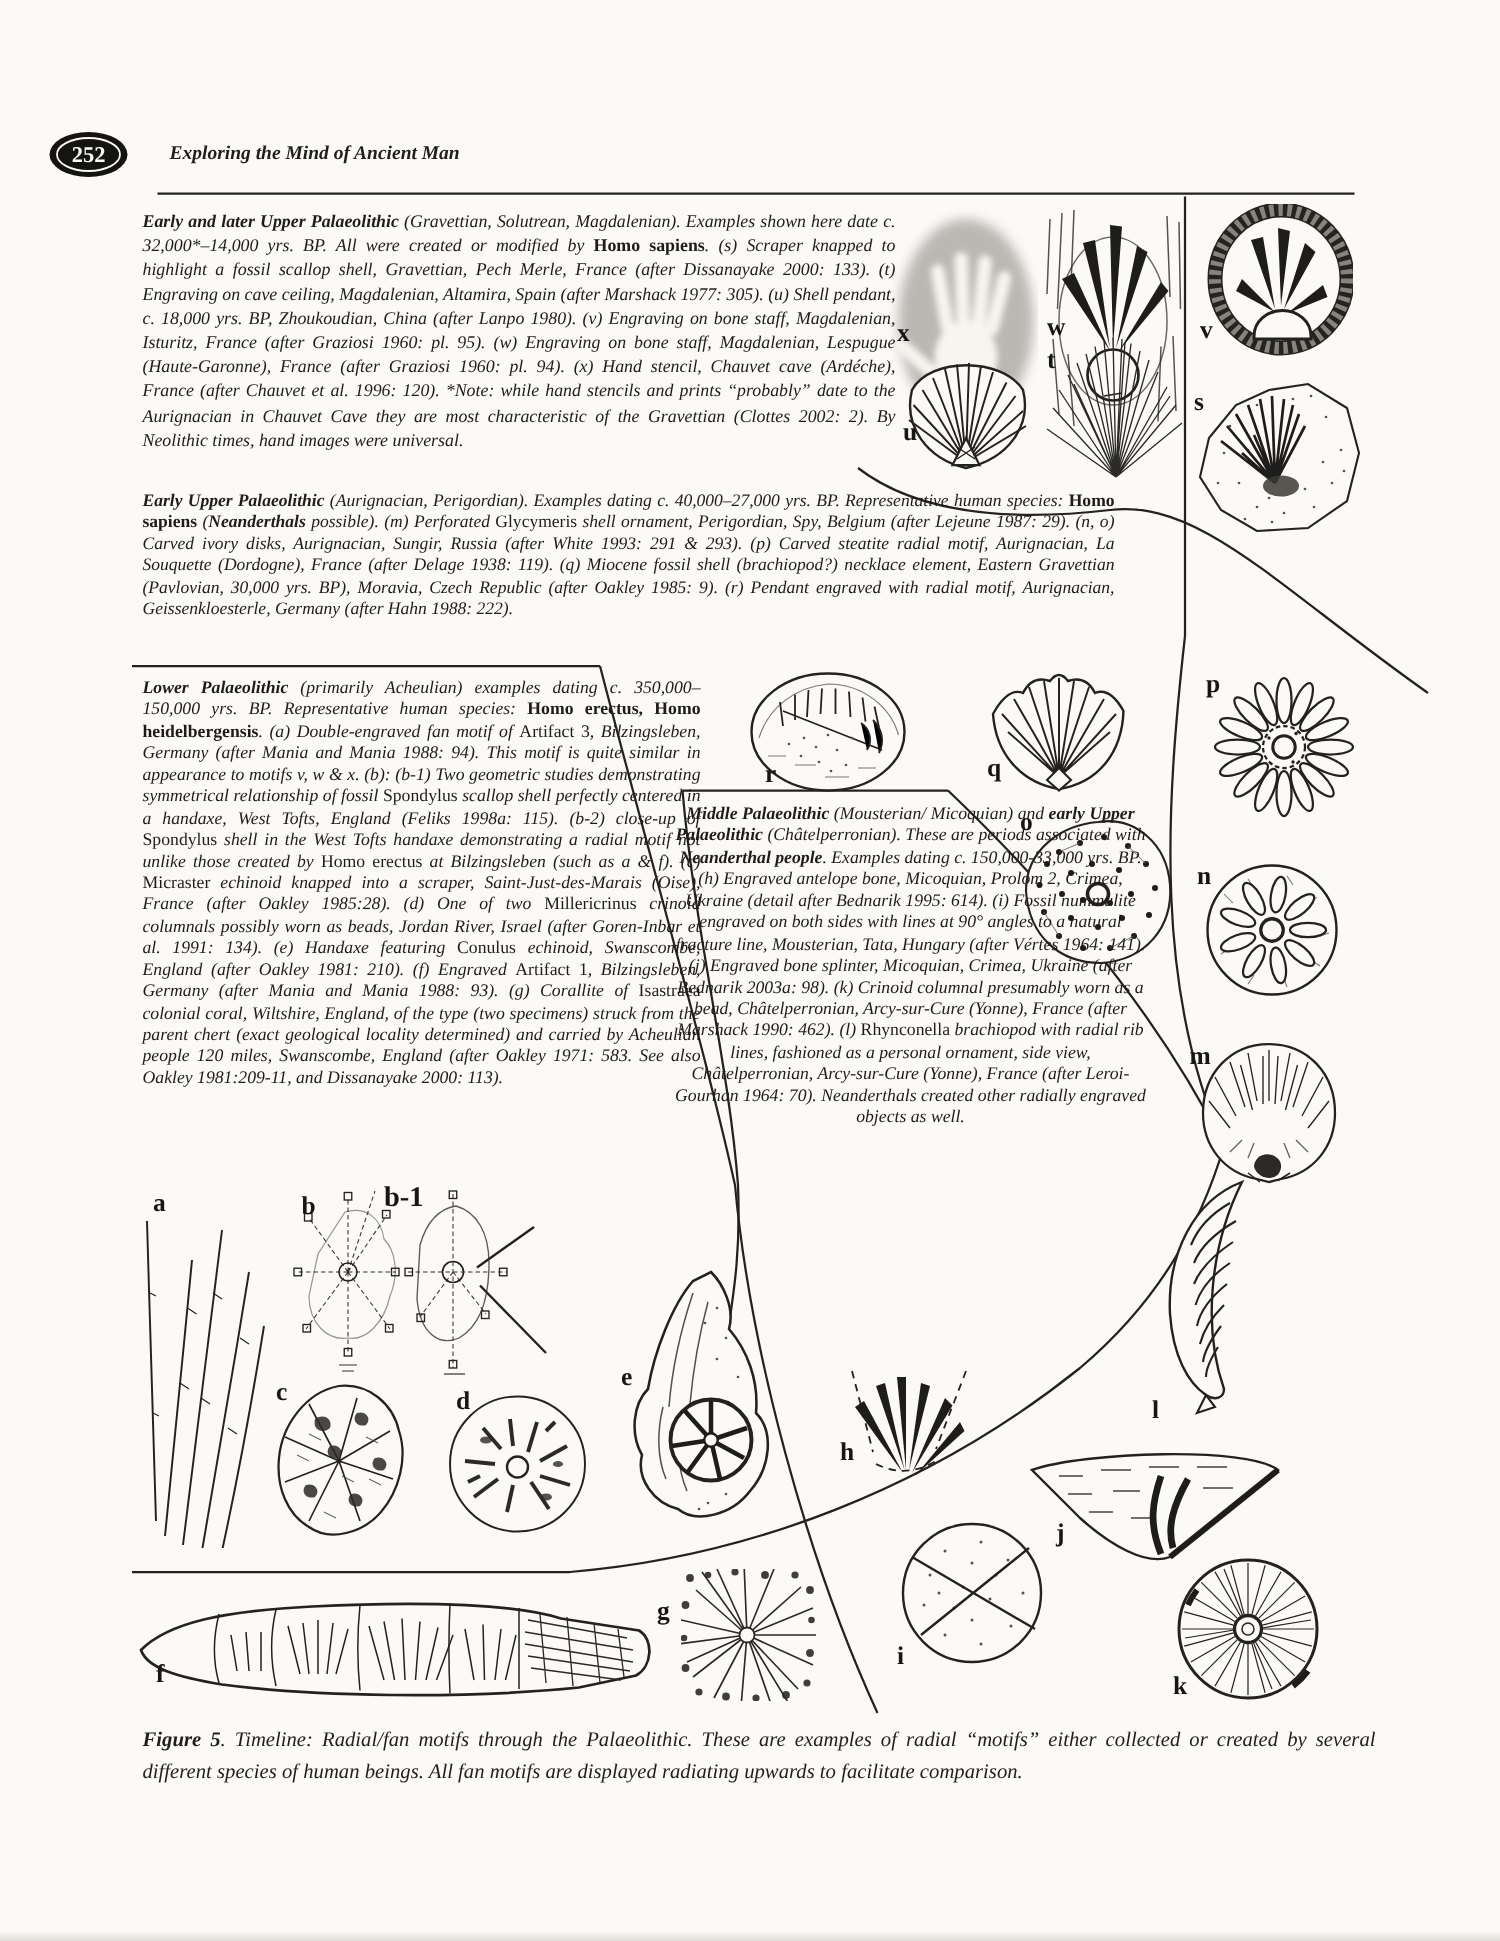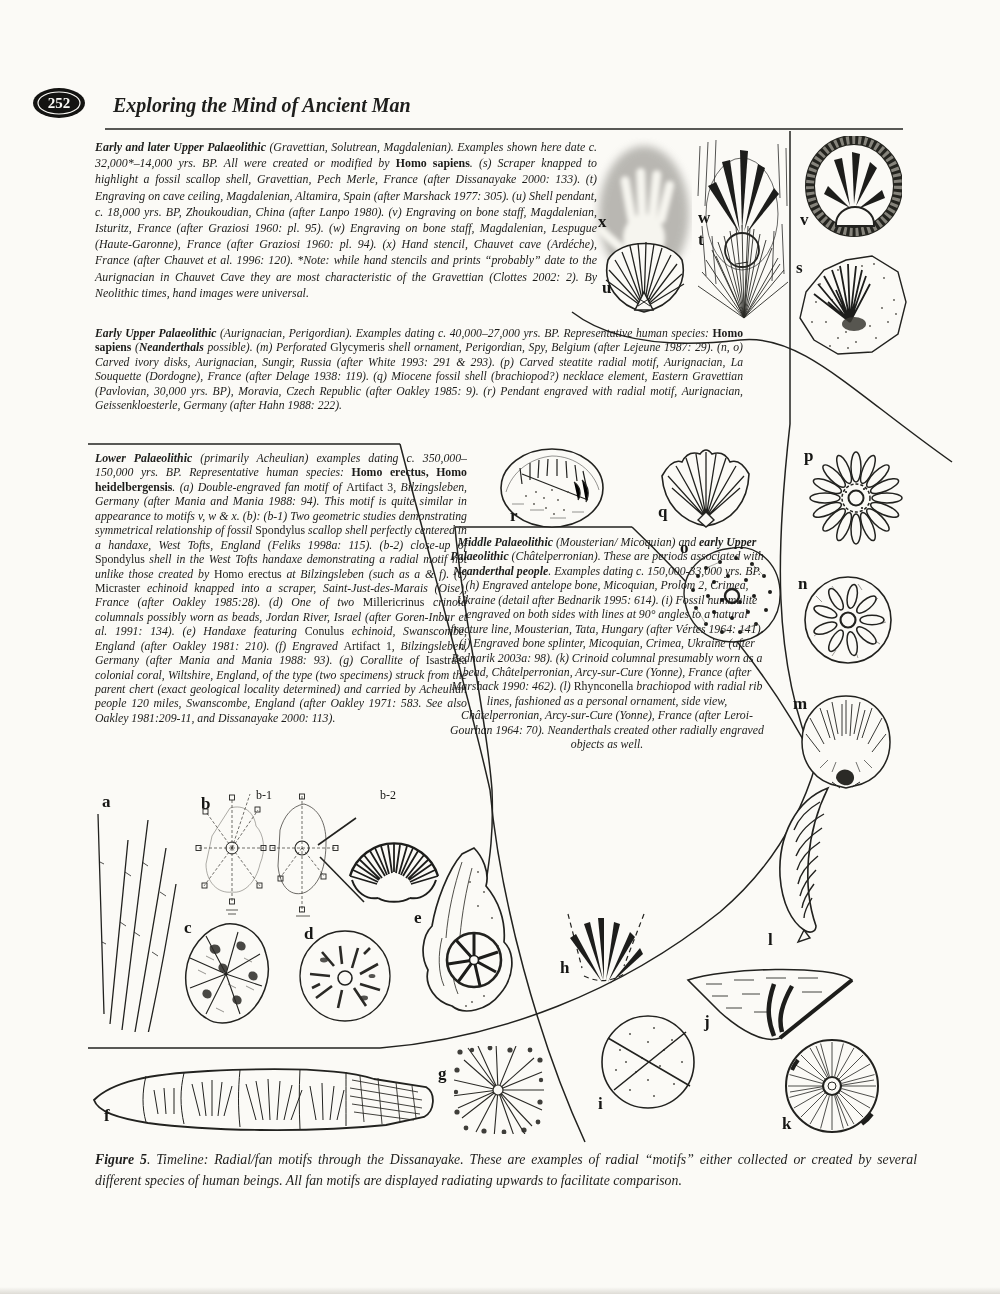--- a/index.html
+++ b/index.html
@@ -2,26 +2,26 @@
 <html><head>
 <meta charset="utf-8">
 <style>
   html,body{margin:0;padding:0;}
   body{background:#e9e7e2;font-family:"Liberation Serif","DejaVu Serif",serif;}
   .page{position:relative;width:1000px;height:1294px;background:#fbfaf6;color:#1e1e1c;overflow:hidden;}
   .overlay{position:absolute;left:0;top:0;z-index:1;}
   .art{position:absolute;z-index:2;}
   .art svg{display:block;}
   .alabel{position:absolute;font-weight:700;font-size:17px;font-style:normal;color:#161614;z-index:3;}
-  .alabel.small{font-size:12px;font-weight:400;}
+  .alabel.small{font-size:19px;font-weight:700;}
   .tb{position:absolute;z-index:4;font-style:italic;text-align:justify;color:#1c1c1a;}
   .rs-bi{font-weight:700;font-style:italic;}
   .rs-b{font-weight:700;font-style:normal;}
   .rs-r{font-style:normal;}
-  .runhead{position:absolute;left:113px;top:94px;font-size:20px;font-style:italic;font-weight:600;z-index:4;}
+  .runhead{position:absolute;left:113px;top:94px;font-size:13px;font-style:italic;font-weight:600;z-index:4;}
   .badge{position:absolute;left:32px;top:87px;z-index:4;}
   .caption{position:absolute;left:95px;top:1150px;width:822px;font-size:13.8px;line-height:1.5;font-style:italic;z-index:4;text-align:justify;}
   .pagefoot{position:absolute;left:0;bottom:0;width:100%;height:7px;background:linear-gradient(#fbfaf6,#dedcd6);z-index:5;}
 </style>
 </head>
 <body>
 
 <div class="page">
 
   <div class="badge">
@@ -54,21 +54,21 @@
   </svg>
 
   <div class="tb" style="left:95px;top:139px;width:502px;font-size:11.9px;line-height:1.36;"><span class="rs-bi">Early and later Upper Palaeolithic </span><span>(Gravettian, Solutrean, Magdalenian). Examples shown here date c. 32,000*–14,000 yrs. BP. All were created or modified by </span><span class="rs-b">Homo sapiens</span><span>. (s) Scraper knapped to highlight a fossil scallop shell, Gravettian, Pech Merle, France (after Dissanayake 2000: 133). (t) Engraving on cave ceiling, Magdalenian, Altamira, Spain (after Marshack 1977: 305). (u) Shell pendant, c. 18,000 yrs. BP, Zhoukoudian, China (after Lanpo 1980). (v) Engraving on bone staff, Magdalenian, Isturitz, France (after Graziosi 1960: pl. 95). (w) Engraving on bone staff, Magdalenian, Lespugue (Haute-Garonne), France (after Graziosi 1960: pl. 94). (x) Hand stencil, Chauvet cave (Ardéche), France (after Chauvet et al. 1996: 120). *Note: while hand stencils and prints “probably” date to the Aurignacian in Chauvet Cave they are most characteristic of the Gravettian (Clottes 2002: 2). By Neolithic times, hand images were universal.</span></div>
 
   <div class="tb" style="left:95px;top:327px;width:648px;font-size:11.7px;line-height:1.23;"><span class="rs-bi">Early Upper Palaeolithic </span><span>(Aurignacian, Perigordian). Examples dating c. 40,000–27,000 yrs. BP. Representative human species: </span><span class="rs-b">Homo sapiens </span><span>(</span><span class="rs-bi">Neanderthals </span><span>possible). (m) Perforated </span><span class="rs-r">Glycymeris</span><span> shell ornament, Perigordian, Spy, Belgium (after Lejeune 1987: 29). (n, o) Carved ivory disks, Aurignacian, Sungir, Russia (after White 1993: 291 &amp; 293). (p) Carved steatite radial motif, Aurignacian, La Souquette (Dordogne), France (after Delage 1938: 119). (q) Miocene fossil shell (brachiopod?) necklace element, Eastern Gravettian (Pavlovian, 30,000 yrs. BP), Moravia, Czech Republic (after Oakley 1985: 9). (r) Pendant engraved with radial motif, Aurignacian, Geissenkloesterle, Germany (after Hahn 1988: 222).</span></div>
 
   <div class="tb" style="left:95px;top:451px;width:372px;font-size:11.8px;line-height:1.225;"><span class="rs-bi">Lower Palaeolithic </span><span>(primarily Acheulian) examples dating c. 350,000–150,000 yrs. BP. Representative human species: </span><span class="rs-b">Homo erectus, Homo heidelbergensis</span><span>. (a) Double-engraved fan motif of </span><span class="rs-r">Artifact 3</span><span>, Bilzingsleben, Germany (after Mania and Mania 1988: 94). This motif is quite similar in appearance to motifs v, w &amp; x. (b): (b-1) Two geometric studies demonstrating symmetrical relationship of fossil </span><span class="rs-r">Spondylus</span><span> scallop shell perfectly centered in a handaxe, West Tofts, England (Feliks 1998a: 115). (b-2) close-up of </span><span class="rs-r">Spondylus</span><span> shell in the West Tofts handaxe demonstrating a radial motif not unlike those created by </span><span class="rs-r">Homo erectus</span><span> at Bilzingsleben (such as a &amp; f). (c) </span><span class="rs-r">Micraster</span><span> echinoid knapped into a scraper, Saint-Just-des-Marais (Oise), France (after Oakley 1985:28). (d) One of two </span><span class="rs-r">Millericrinus</span><span> crinoid columnals possibly worn as beads, Jordan River, Israel (after Goren-Inbar et al. 1991: 134). (e) Handaxe featuring </span><span class="rs-r">Conulus</span><span> echinoid, Swanscombe, England (after Oakley 1981: 210). (f) Engraved </span><span class="rs-r">Artifact 1</span><span>, Bilzingsleben, Germany (after Mania and Mania 1988: 93). (g) Corallite of </span><span class="rs-r">Isastraea</span><span> colonial coral, Wiltshire, England, of the type (two specimens) struck from the parent chert (exact geological locality determined) and carried by Acheulian people 120 miles, Swanscombe, England (after Oakley 1971: 583. See also Oakley 1981:209-11, and Dissanayake 2000: 113).</span></div>
 
   <div class="tb" style="left:448px;top:535px;width:318px;font-size:11.8px;line-height:1.225;text-align:center;"><span class="rs-bi">Middle Palaeolithic </span><span>(Mousterian/ Micoquian) and </span><span class="rs-bi">early Upper Palaeolithic </span><span>(Châtelperronian). These are periods associated with </span><span class="rs-bi">Neanderthal people</span><span>. Examples dating c. 150,000-33,000 yrs. BP. (h) Engraved antelope bone, Micoquian, Prolom 2, Crimea, Ukraine (detail after Bednarik 1995: 614). (i) Fossil nummulite engraved on both sides with lines at 90° angles to a natural fracture line, Mousterian, Tata, Hungary (after Vértes 1964: 141). (j) Engraved bone splinter, Micoquian, Crimea, Ukraine (after Bednarik 2003a: 98). (k) Crinoid columnal presumably worn as a bead, Châtelperronian, Arcy-sur-Cure (Yonne), France (after Marshack 1990: 462). (l) </span><span class="rs-r">Rhynconella</span><span> brachiopod with radial rib lines, fashioned as a personal ornament, side view, Châtelperronian, Arcy-sur-Cure (Yonne), France (after Leroi-Gourhan 1964: 70). Neanderthals created other radially engraved objects as well.</span></div>
 
-  <div class="caption"><span class="rs-bi">Figure 5</span><span>. Timeline: Radial/fan motifs through the Dissanayake. These are examples of radial “motifs” either collected or created by several different species of human beings. All fan motifs are displayed radiating upwards to facilitate comparison.</span></div>
+  <div class="caption"><span class="rs-bi">Figure 5</span><span>. Timeline: Radial/fan motifs through the Palaeolithic. These are examples of radial “motifs” either collected or created by several different species of human beings. All fan motifs are displayed radiating upwards to facilitate comparison.</span></div>
 
   <div class="art" style="left:592px;top:136px;">
     <svg width="100" height="155" viewBox="0 0 100 155">
       <defs>
           <filter id="bx1" x="-40%" y="-40%" width="180%" height="180%">
             <feGaussianBlur stdDeviation="4"></feGaussianBlur>
           </filter>
             <filter id="bx2" x="-40%" y="-40%" width="180%" height="180%">
             <feGaussianBlur stdDeviation="2"></feGaussianBlur>
           </filter>
@@ -446,31 +446,20 @@
           <rect x="129" y="84" width="5" height="5"></rect>
           <rect x="86" y="86" width="5" height="5"></rect>
       </g>
       <circle cx="110" cy="58" r="7" fill="none" stroke="#22221f" stroke-width="1.1"></circle>
       <path d="M104 126 H118" stroke="#33312c" stroke-width="0.8"></path>
     </svg>
     <span class="alabel" style="left:9px;top:4px;">b</span>
     <span class="alabel small" style="left:64px;top:-2px;">b-1</span>
   </div>
 
-  <div class="art" style="left:342px;top:792px;">
-    <svg width="106" height="112" viewBox="0 0 106 112">
-      <g stroke="#1d1d1b" stroke-width="1.8" fill="none">
-        <path d="M8 84 L35 92 M11 78 L36 90 M14 72 L37 88 M17 67 L38 87 M22 63 L40 86 M28 59 L43 84 M33 56 L45 83 M39 54 L47 82 M46 53 L50 81 M52 52 L52 80 M58 53 L54 81 M65 54 L57 82 M71 56 L59 83 M76 59 L61 84 M82 63 L64 86 M87 67 L66 87 M90 72 L67 88 M93 78 L68 90 M96 84 L69 92"></path>
-      </g>
-      <path d="M8 84 A46 46 0 0 1 96 84" fill="none" stroke="#1d1d1b" stroke-width="2.4"></path>
-      <path d="M10 88 C14 100 24 108 36 106 M94 88 C90 100 80 108 68 106" fill="none" stroke="#1d1d1b" stroke-width="2"></path>
-      <path d="M36 106 C44 111 60 111 68 106" fill="none" stroke="#1d1d1b" stroke-width="2"></path>
-    </svg>
-    <span class="alabel small" style="left:38px;top:-4px;">b-2</span>
-  </div>
 
   <div class="art" style="left:176px;top:916px;">
     <svg width="98" height="116" viewBox="0 0 98 116">
       <path d="M50 8 C70 6 86 20 90 38 C96 56 90 78 78 92 C66 106 44 112 30 102 C16 94 8 76 10 56 C12 34 28 12 50 8 Z" fill="#fbfaf6" stroke="#22221f" stroke-width="1.5"></path>
       <g stroke="#22221f" stroke-width="1.1">
         <path d="M50 58 L30 20 M50 58 L62 16 M50 58 L84 38 M50 58 L86 70 M50 58 L64 98 M50 58 L30 98 M50 58 L14 72 M50 58 L14 42"></path>
       </g>
       <g fill="#2b2a26" opacity="0.85">
         <path d="M34 30 C40 26 46 30 44 36 C40 40 32 38 34 30 Z"></path>
         <path d="M62 26 C68 24 72 30 68 34 C62 36 58 30 62 26 Z"></path>

